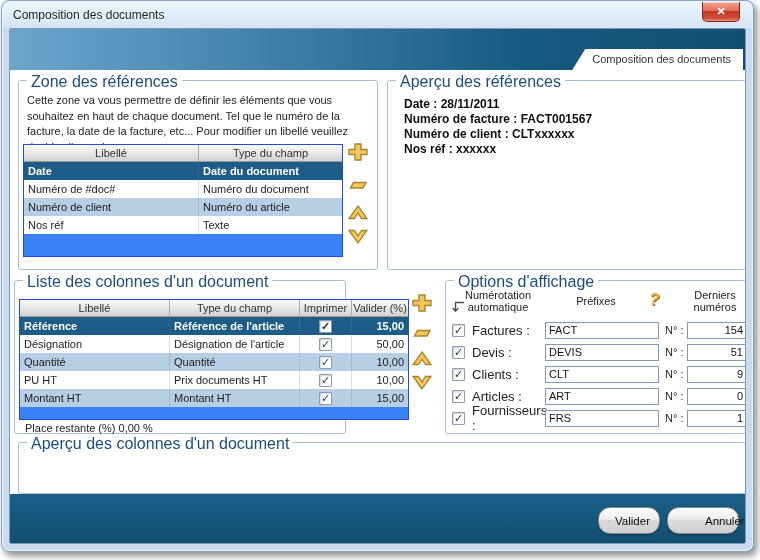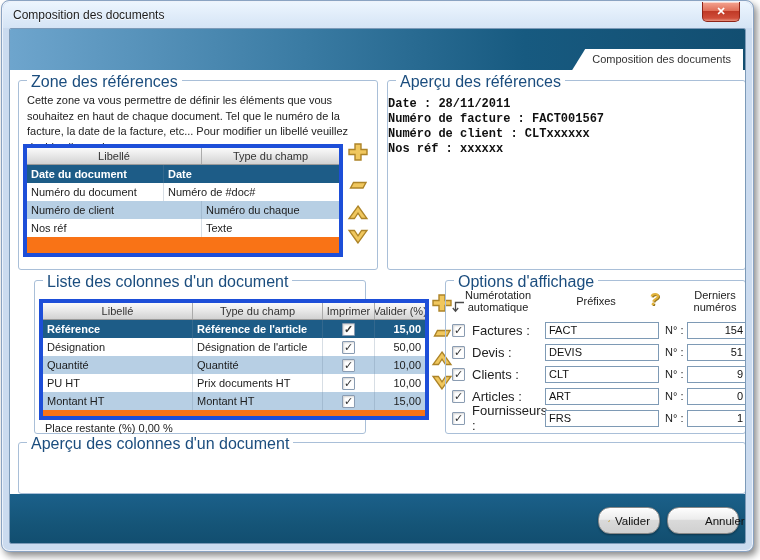--- a/index.html
+++ b/index.html
@@ -35,21 +35,21 @@
   
   .group { position:absolute; border:1px solid #a9bfd8; border-radius:3px; }
   .glabel { position:absolute; top:-8px; left:8px; background:#fff; padding:0 4px;
     font-size:16px; color:#1b4d7e; white-space:nowrap; }
 
   .desc { position:absolute; left:8px; top:12px; width:350px; font-size:11px;
     line-height:15.5px; color:#222; }
   .preview-lines div { font-size:12px; font-weight:bold; color:#101010; line-height:15px; }
 
   
-  .tbl { position:absolute; background:#f97316; border:4px solid #1d4ed8; }
+  .tbl { position:absolute; background:#3b82f6; border:1px solid #1d4ed8; }
   .thdr { display:flex; height:17px; background:linear-gradient(#fafafa,#e9e9e9 45%,#d2d2d2);
     border-bottom:1px solid #9a9a9a; }
   .hcell { font-size:11px; color:#333; border-right:1px solid #ababab;
     display:flex; align-items:center; justify-content:center; overflow:hidden; white-space:nowrap; }
   .hcell:last-child { border-right:none; }
   .trow { display:flex; height:18px; background:#fff; font-size:11px; color:#1c1c1c; cursor:pointer; }
   .trow.alt { background:#b7cfe4; }
   .trow.sel { background:#1d5c87; color:#fff; font-weight:bold; }
   .cell { display:flex; align-items:center; padding:0 4px; border-right:1px solid rgba(110,135,160,.28);
     overflow:hidden; white-space:nowrap; }
@@ -111,30 +111,30 @@
       <div class="group" style="left:8px; top:51px; width:360px; height:190px;">
         <span class="glabel">Zone des références</span>
         <div class="desc">Cette zone va vous permettre de définir les éléments que vous souhaitez en haut de chaque document. Tel que le numéro de la facture, la date de la facture, etc... Pour modifier un libellé veuillez double cliquer dessus.</div>
 
         <div class="tbl" style="left:4px; top:63px; width:320px; height:113px;">
           <div class="thdr">
             <div class="hcell" style="width:175px;">Libellé</div>
             <div class="hcell" style="flex:1;">Type du champ</div>
           </div>
           <div class="trow sel">
+            <div class="cell" style="width:175px;">Date</div>
             <div class="cell" style="flex:1;">Date du document</div>
-            <div class="cell" style="width:175px;">Date</div>
           </div>
           <div class="trow">
+            <div class="cell" style="width:175px;">Numéro de #doc#</div>
             <div class="cell" style="flex:1;">Numéro du document</div>
-            <div class="cell" style="width:175px;">Numéro de #doc#</div>
           </div>
           <div class="trow alt">
             <div class="cell" style="width:175px;">Numéro de client</div>
-            <div class="cell" style="flex:1;">Numéro du chaque</div>
+            <div class="cell" style="flex:1;">Numéro du article</div>
           </div>
           <div class="trow">
             <div class="cell" style="width:175px;">Nos réf</div>
             <div class="cell" style="flex:1;">Texte</div>
           </div>
         </div>
 
         <div class="gicon" style="left:328px; top:61px;">
           <svg width="22" height="20" viewBox="0 0 22 20">
               <path d="M8 2 h6 v5.5 h6 v5 h-6 V18 h-6 v-5.5 H2 v-5 h6 z" fill="#f0c75e" stroke="#ad8428" stroke-width="1.4"></path>
@@ -152,29 +152,29 @@
         </div>
         <div class="gicon" style="left:328px; top:145px;">
           <svg width="22" height="20" viewBox="0 0 22 20">
               <path d="M11 17 L2 4.5 H7.4 L11 9.8 L14.6 4.5 H20 Z" fill="#f0c75e" stroke="#ad8428" stroke-width="1.3"></path>
             </svg>
         </div>
       </div>
 
       <div class="group" style="left:377px; top:51px; width:359px; height:190px;">
         <span class="glabel">Aperçu des références</span>
-        <div class="preview-lines" style="position:absolute; left:0; top:16px;font-family:Liberation Mono, monospace;">
+        <div class="preview-lines" style="position:absolute; left:16px; top:16px;">
           <div>Date : 28/11/2011</div>
           <div>Numéro de facture : FACT001567</div>
           <div>Numéro de client : CLTxxxxxx</div>
           <div>Nos réf : xxxxxx</div>
         </div>
       </div>
 
-      <div class="group" style="left:24px; top:251px; width:332px; height:154px;">
+      <div class="group" style="left:4px; top:251px; width:332px; height:154px;">
         <span class="glabel">Liste des colonnes d'un document</span>
 
         <div class="tbl" style="left:4px; top:18px; width:390px; height:121px;">
           <div class="thdr">
             <div class="hcell" style="width:150px;">Libellé</div>
             <div class="hcell" style="width:130px;">Type du champ</div>
             <div class="hcell" style="width:52px;">Imprimer</div>
             <div class="hcell" style="flex:1;">Valider (%)</div>
           </div>
           <div class="trow sel">

